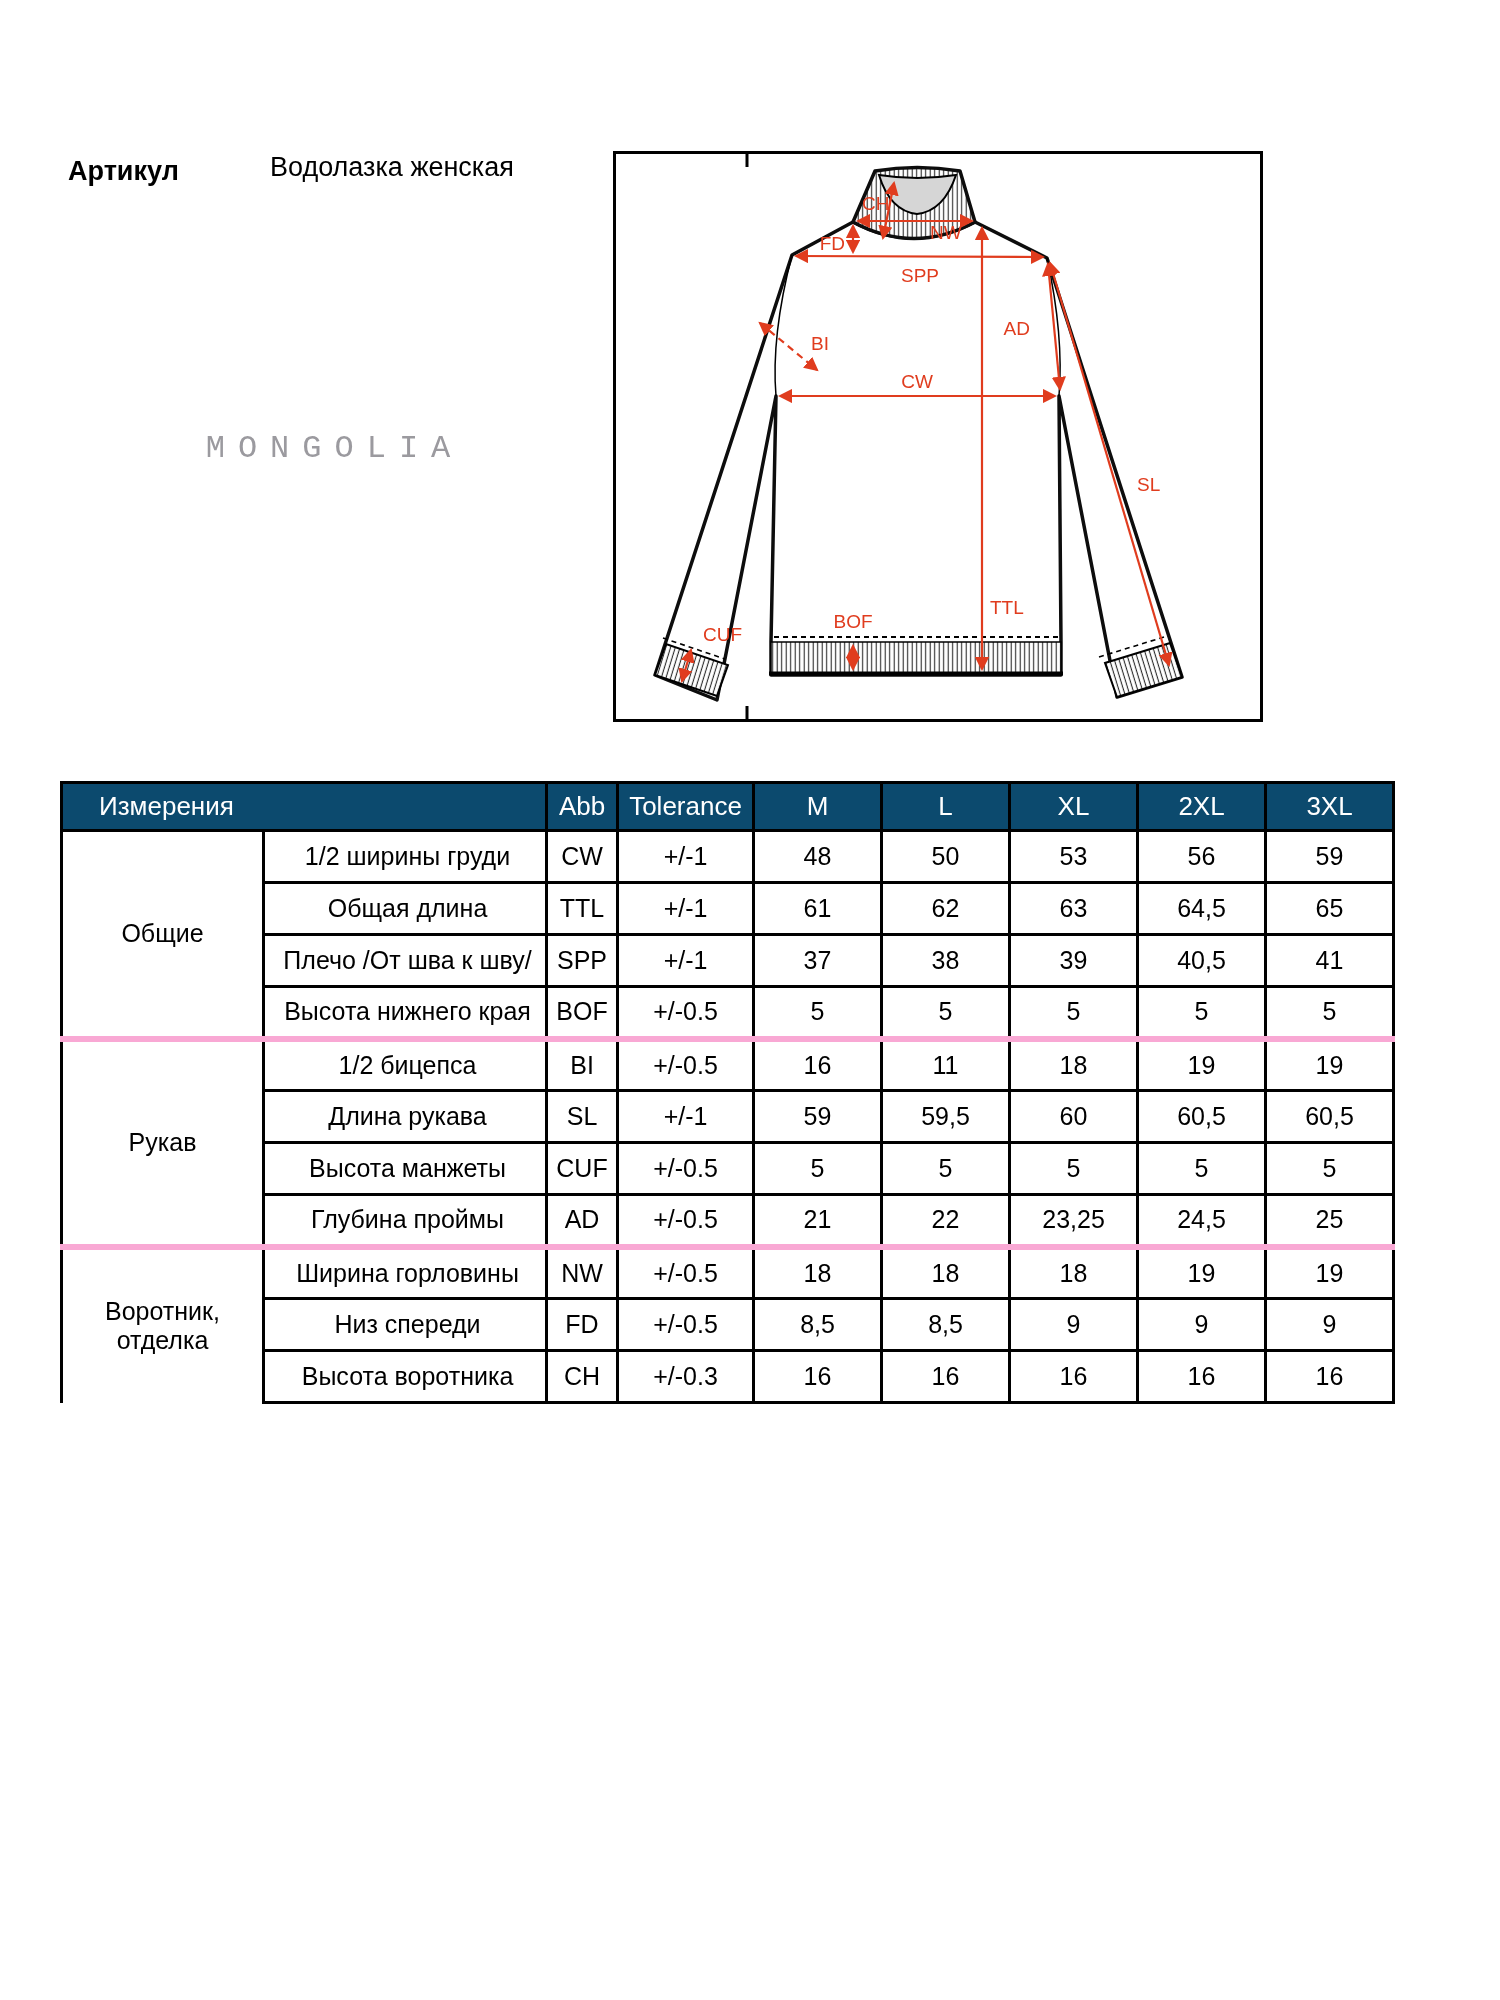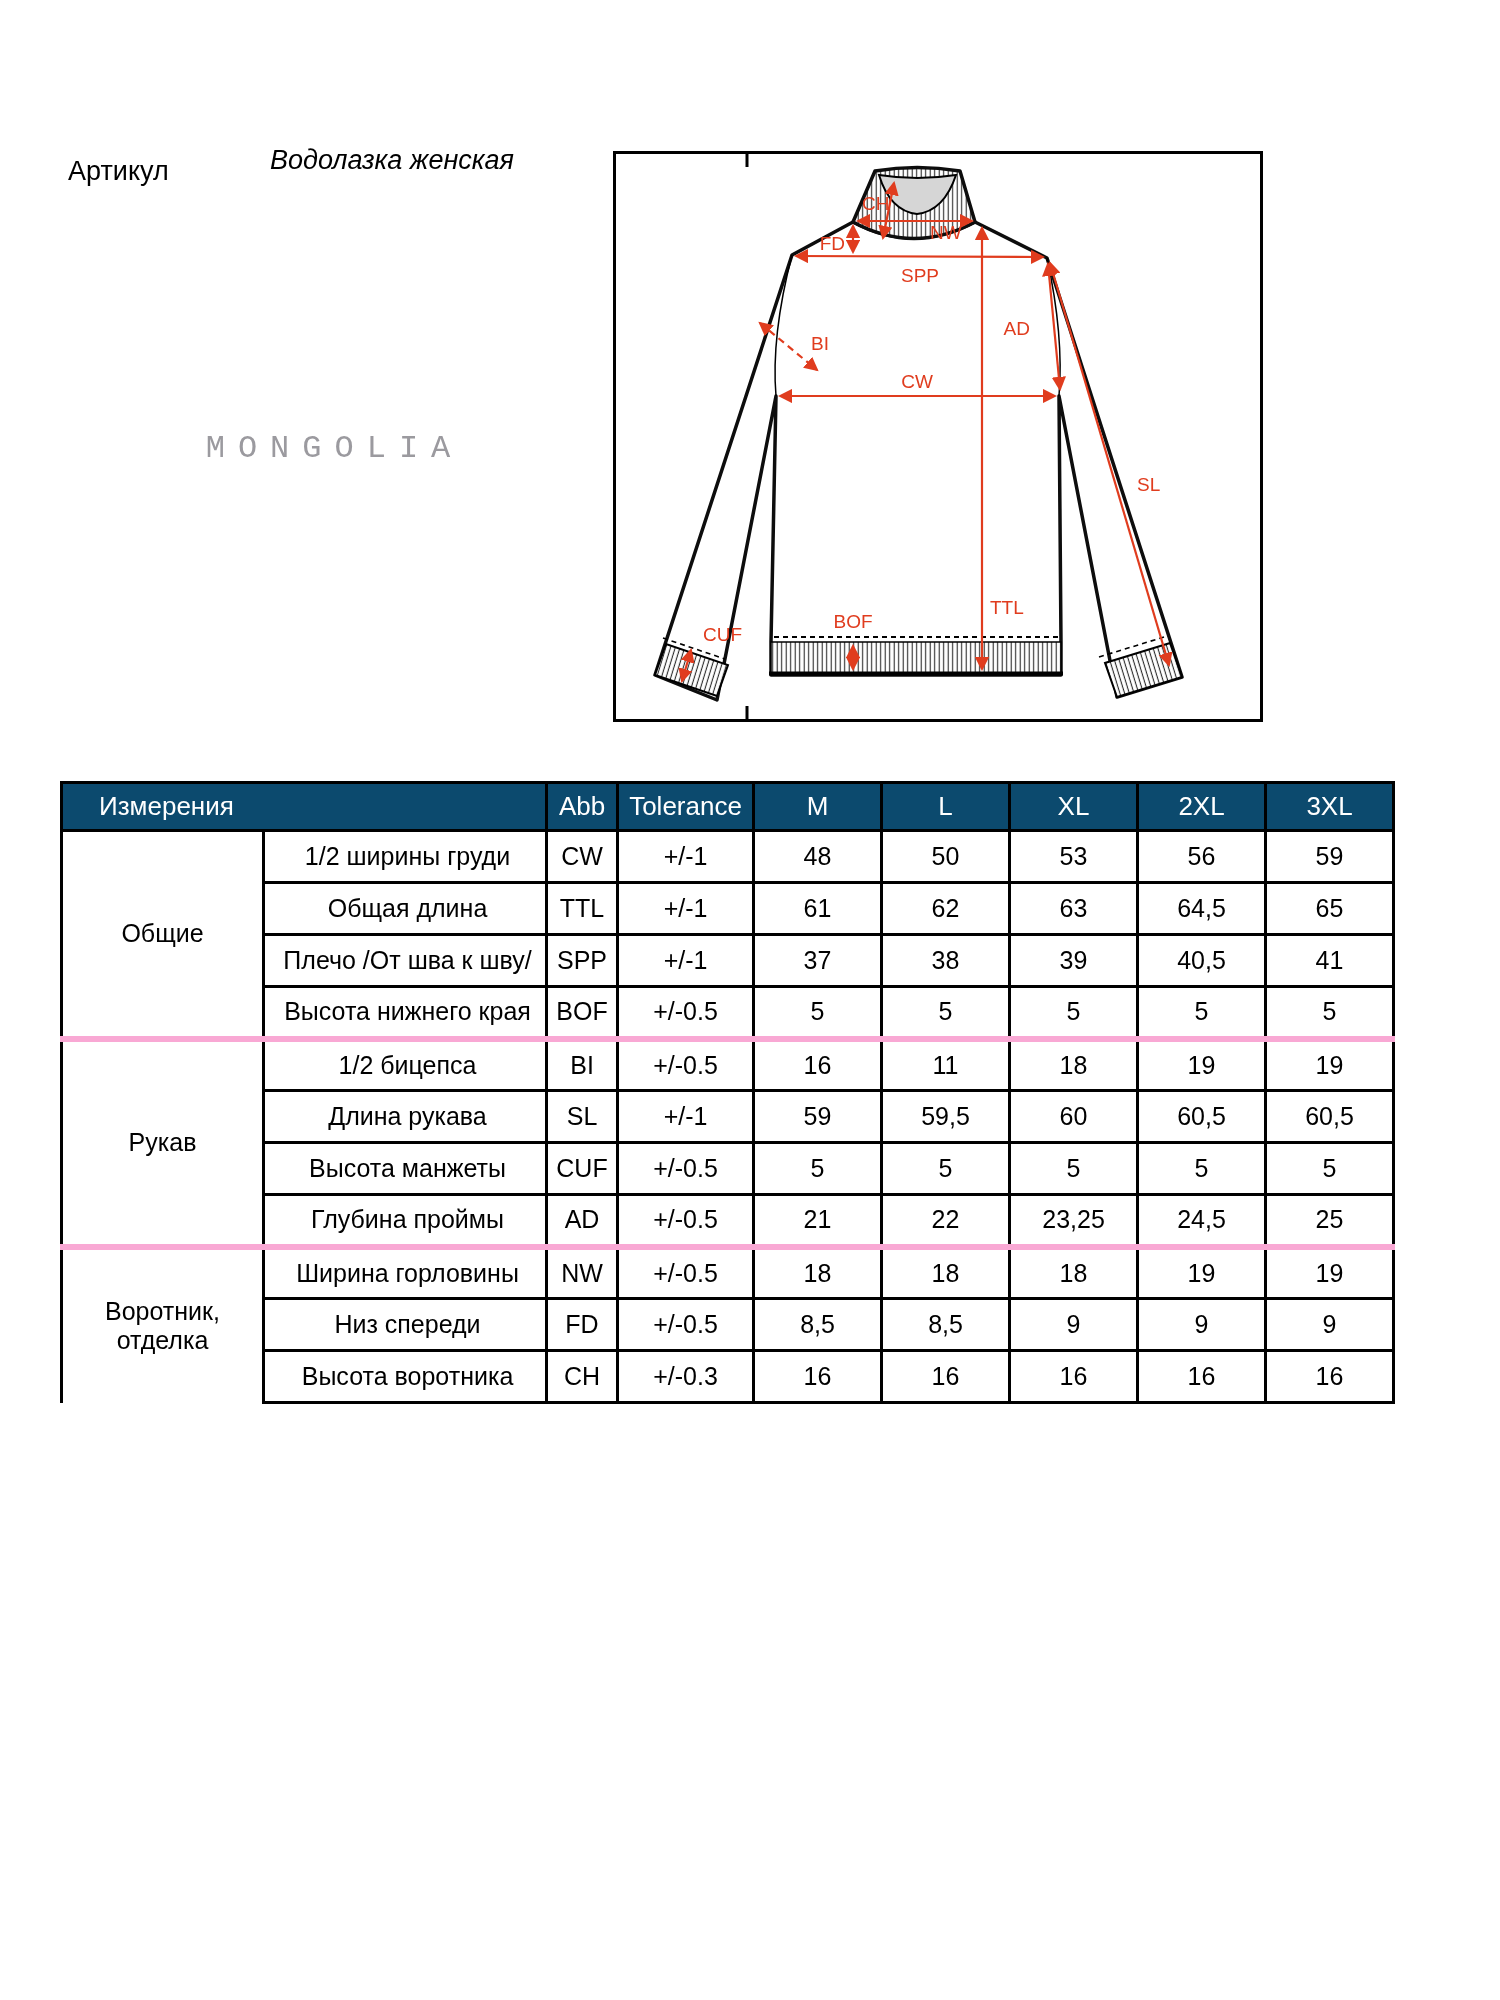--- a/index.html
+++ b/index.html
@@ -1,20 +1,20 @@
 <!DOCTYPE html>
 <html><head>
 <meta charset="utf-8">
 <style>
   html,body{margin:0;padding:0;background:#fff;}
   body{position:relative;width:1500px;height:2000px;font-family:"Liberation Sans",sans-serif;color:#000;}
   .abs{position:absolute;}
   
-  .article-label{left:68px;top:156px;font-size:27px;font-weight:normal;}
-  .article-value{left:270px;top:145px;font-size:27px;font-style:italic;}
+  .article-label{left:68px;top:156px;font-size:27px;font-weight:bold;}
+  .article-value{left:270px;top:152px;font-size:27px;}
   
   .logo{left:130px;top:406px;width:396px;text-align:center;color:#9b9a9f;}
   .logo .brand{font-size:96px;line-height:1;letter-spacing:10px;margin-right:-10px;font-weight:400;}
   .logo .country{font-size:32px;letter-spacing:13px;margin-right:-13px;margin-top:24px;font-family:Liberation Mono, monospace;}
   
   .diagram{left:613px;top:151px;width:650px;height:571px;}
   svg text{font-family:"Liberation Sans",sans-serif;font-size:19px;fill:#e03c1e;}
   
   .size-table-wrap{left:60px;top:781px;}
   table.size-table{border-collapse:collapse;table-layout:fixed;width:1332px;}

